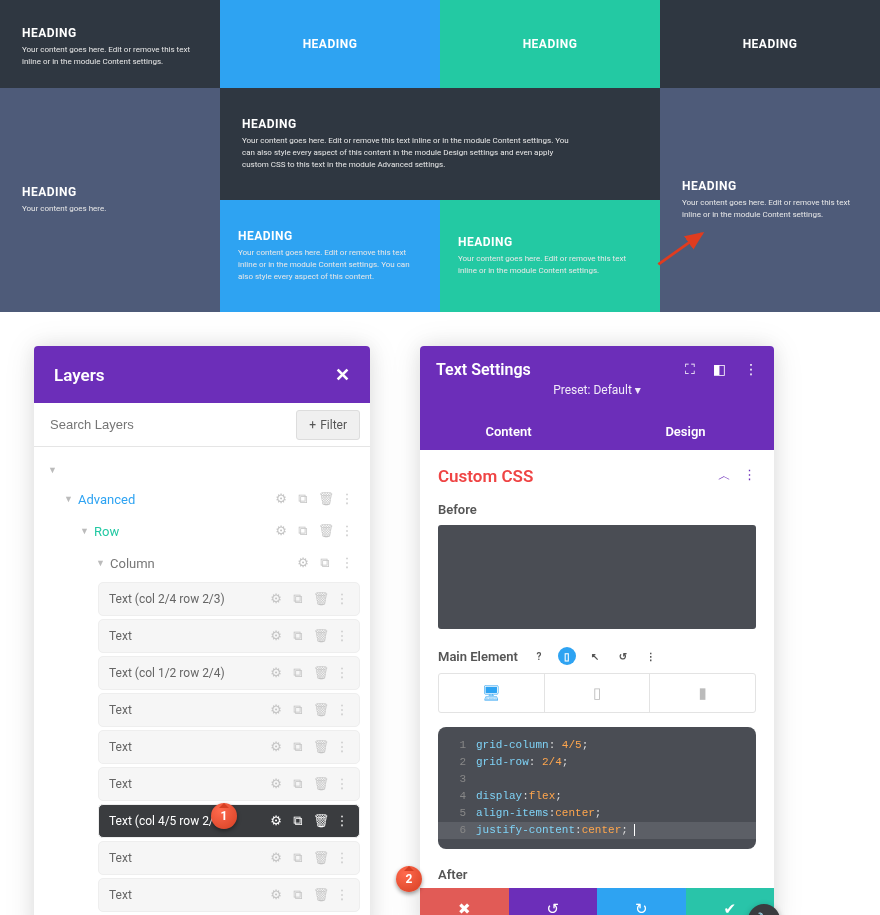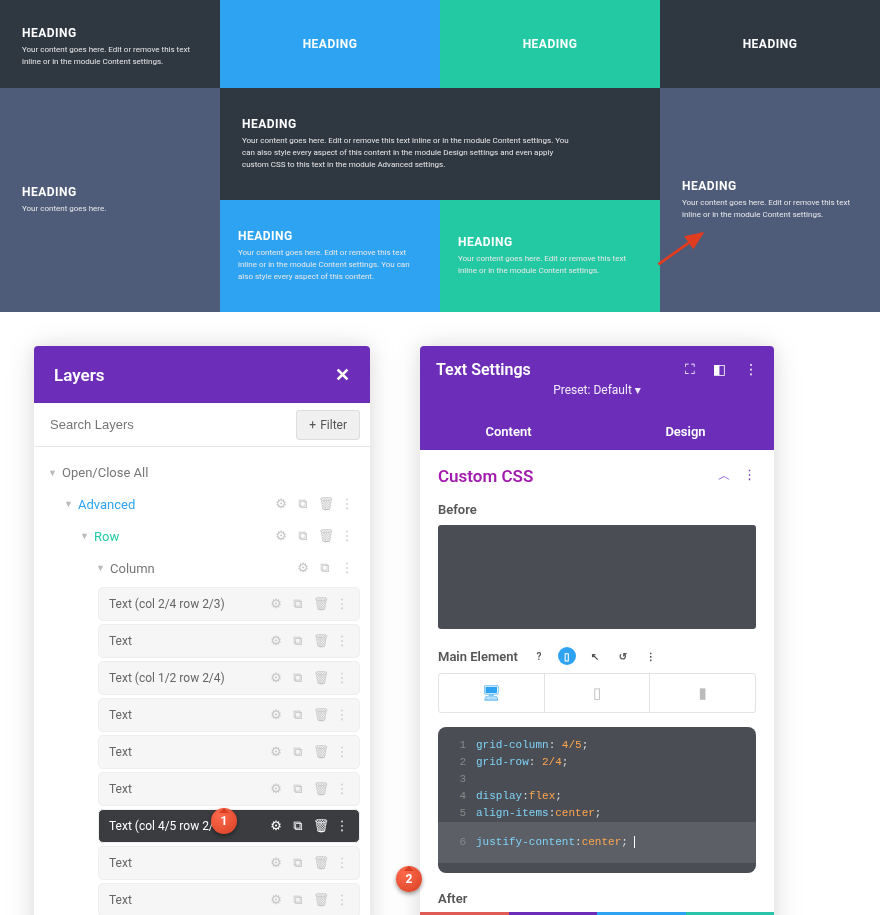--- a/index.html
+++ b/index.html
@@ -64,37 +64,37 @@
 .sp-head-top { display: flex; justify-content: space-between; align-items: center; }
 .sp-head h2 { font-size: 16px; font-weight: 600; }
 .sp-head-icons { display: flex; gap: 18px; font-size: 14px; }
 .sp-head-icons span { cursor: pointer; }
 .sp-preset { font-size: 12px; opacity: 0.9; margin-top: 4px; padding-bottom: 10px; text-align: center; }
 .sp-tabs { display: flex; margin-top: 6px; gap: 32px; }
 .sp-tab { flex: 1; text-align: center; padding: 11px 0; font-size: 13px; font-weight: 600; cursor: pointer; }
 .sp-tab.active { background: #8e44ec; }
 .sp-body { padding: 16px 18px 0; }
 .sp-section-head { display: flex; justify-content: space-between; align-items: center; margin-bottom: 16px; }
-.sp-section-head h3 { color: #a21caf; font-size: 17px; font-weight: 600; }
+.sp-section-head h3 { color: #ef4444; font-size: 17px; font-weight: 600; }
 .sp-sec-icons { display: flex; gap: 12px; color: #6c2eb9; font-size: 13px; }
 .sp-sec-icons span { cursor: pointer; }
 .sp-label { font-size: 13px; font-weight: 600; color: #555; margin-bottom: 8px; display: flex; align-items: center; gap: 8px; }
 .sp-textbox { background: #4a4d54; border-radius: 3px; height: 104px; margin-bottom: 18px; }
 .me-icons { display: inline-flex; gap: 10px; align-items: center; margin-left: 4px; }
 .me-icon { width: 18px; height: 18px; border-radius: 50%; display: flex; align-items: center; justify-content: center; font-size: 10px; color: #555; cursor: pointer; }
 .me-icon.blue { background: #2ea3f2; color: #fff; }
 .dev-tabs { display: flex; border: 1px solid #e3e3e3; border-radius: 3px; margin: 8px 0 14px; }
 .dev-tab { flex: 1; text-align: center; padding: 10px 0; color: #bbb; font-size: 15px; cursor: pointer; }
 .dev-tab.active { color: #2ea3f2; }
 .dev-tab + .dev-tab { border-left: 1px solid #e3e3e3; }
 .code { background: #4a4d54; border-radius: 8px; padding: 10px 12px; font-family: "Courier New", monospace; font-size: 11px; line-height: 1.55; color: #ddd; position: relative; }
 .code .ln { color: #888; display: inline-block; width: 16px; text-align: right; margin-right: 10px; user-select: none; }
 .code .kw { color: #7fd3f7; }
 .code .val { color: #ffa64d; }
-.code .cursor-line { background: #5c5f66; display: block; margin: 0 -12px; padding: 12px 12px; }
+.code .cursor-line { background: #5c5f66; display: block; margin: 0 -12px; padding: 0 12px; }
 .sp-after { font-size: 13px; font-weight: 600; color: #555; margin-top: 18px; }
 .sp-actions { display: flex; margin-top: 6px; border-radius: 0 0 4px 4px; overflow: hidden; }
 .sp-act { flex: 1; text-align: center; padding: 12px 0; color: #fff; font-size: 15px; cursor: pointer; }
 .a-red { background: #e15b56; }
 .a-purple { background: #6c2eb9; }
 .a-blue { background: #2ea3f2; }
 .a-green { background: #29c4a9; }
 .fab { position: absolute; right: -6px; bottom: -6px; width: 32px; height: 32px; border-radius: 50%; background: #3a3c3f; color: #fff; display: flex; align-items: center; justify-content: center; font-size: 14px; cursor: pointer; box-shadow: 0 2px 6px rgba(0,0,0,0.3);}
 </style>
 </head>
@@ -160,21 +160,20 @@
     <div class="lp-search">
       <input placeholder="Search Layers" style="">
       <div class="lp-filter">
           <span>+</span>
           <span>Filter</span>
         </div>
     </div>
     <div class="lp-body">
       <div class="lp-row">
         <span class="lp-caret">▼</span>
-        <span class="lp-label">Open/Close All</span>
       </div>
       <div class="lp-row indent-1">
         <span class="lp-caret">▼</span>
         <span class="lp-label link-blue">Advanced</span>
         <div class="lp-icons">
           <span>⚙</span>
           <span>⧉</span>
           <span>🗑</span>
           <span>⋮</span>
         </div>

